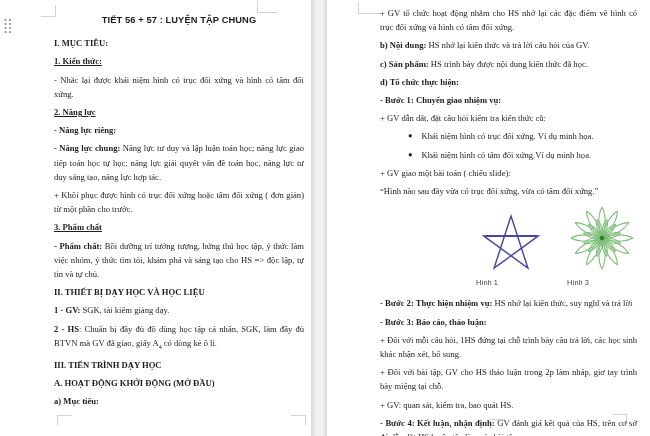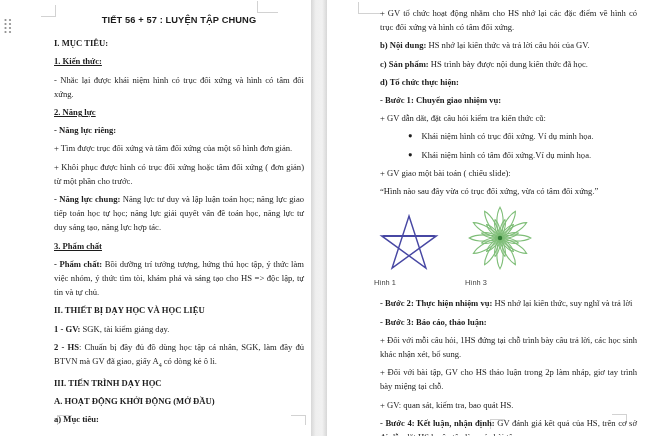--- a/index.html
+++ b/index.html
@@ -25,21 +25,21 @@
     font-family:"Liberation Sans","DejaVu Sans",sans-serif;
     font-size:9.3px;letter-spacing:.1px;margin-bottom:9px;
   }
   .rb{font-weight:bold;}
   .ri{}
   .ru{text-decoration:underline;}
   sub{font-size:70%;}
   .bullet{padding-left:28px;}
   .bullet span:first-child{margin-right:9px;font-size:7.5px;vertical-align:1px;}
   
-  .figures-row{display:flex;align-items:flex-end;margin:5px 0 6px -6px;}
+  .figures-row{display:flex;align-items:flex-end;margin:5px 0 6px -6px;justify-content:flex-end;}
   .fig-cell{display:flex;flex-direction:column;}
   .fig-cell + .fig-cell{margin-left:21px;}
   .fig-label{
     font-family:"Liberation Sans","DejaVu Sans",sans-serif;
     font-size:7.4px;color:#3d3d3d;margin-top:3px;text-align:left;
   }
   svg{display:block;}
   
   .cm{position:absolute;border:0 solid #d2d2d2;}
   .cm-l-tl{left:41px;top:5px;width:14px;height:11px;border-right-width:1px;border-bottom-width:1px;}
@@ -75,23 +75,22 @@
     </svg>
   </div>
 
   <div class="content content-left">
       <p class="title"><span class="rb">TIẾT 56 + 57 : LUYỆN TẬP CHUNG</span></p>
       <p><span class="rb">I. MỤC TIÊU:</span></p>
       <p><span class="rb ru">1. Kiến thức:</span></p>
       <p><span>- Nhắc lại được khái niệm hình có trục đối xứng và hình có tâm đối xứng.</span></p>
       <p><span class="rb ru">2. Năng lực</span></p>
       <p><span class="rb">- Năng lực riêng:</span></p>
-      <p><span>+ Tìm được trục đối xứng và tâm đối xứng của một số hình đơn giản.</span></p>
+      <p><span class="rb">- Năng lực chung:</span><span> Năng lực tư duy và lập luận toán học; năng lực giao tiếp toán học tự học; năng lực giải quyết vấn đề toán học, năng lực tư duy sáng tạo, năng lực hợp tác.</span></p>
       <p><span>+ Khôi phục được hình có trục đối xứng hoặc tâm đối xứng ( đơn giản) từ một phần cho trước.</span></p>
-      <p><span class="rb">- Năng lực chung:</span><span> Năng lực tư duy và lập luận toán học; năng lực giao tiếp toán học tự học; năng lực giải quyết vấn đề toán học, năng lực tư duy sáng tạo, năng lực hợp tác.</span></p>
       <p><span class="rb ru">3. Phẩm chất</span></p>
       <p><span class="rb">- Phẩm chất:</span><span> Bồi dưỡng trí tưởng tượng, hứng thú học tập, ý thức làm việc nhóm, ý thức tìm tòi, khám phá và sáng tạo cho HS =&gt; độc lập, tự tin và tự chủ.</span></p>
       <p><span class="rb">II. THIẾT BỊ DẠY HỌC VÀ HỌC LIỆU</span></p>
       <p><span class="rb">1 - GV:</span><span> SGK, tài kiểm giảng dạy.</span></p>
       <p><span class="rb">2 - HS</span><span>:  Chuẩn bị đầy đủ đồ dùng học tập cá nhân, SGK, làm đầy đủ BTVN mà GV đã giao, giấy A</span><sub>4</sub><span> có dòng kẻ ô li.</span></p>
       <p><span class="rb">III. TIẾN TRÌNH DẠY HỌC</span></p>
       <p><span class="rb">A. HOẠT ĐỘNG KHỞI ĐỘNG (MỞ ĐẦU)</span></p>
       <p><span class="rb">a) Mục tiêu:</span></p>
     </div>
 </div>

